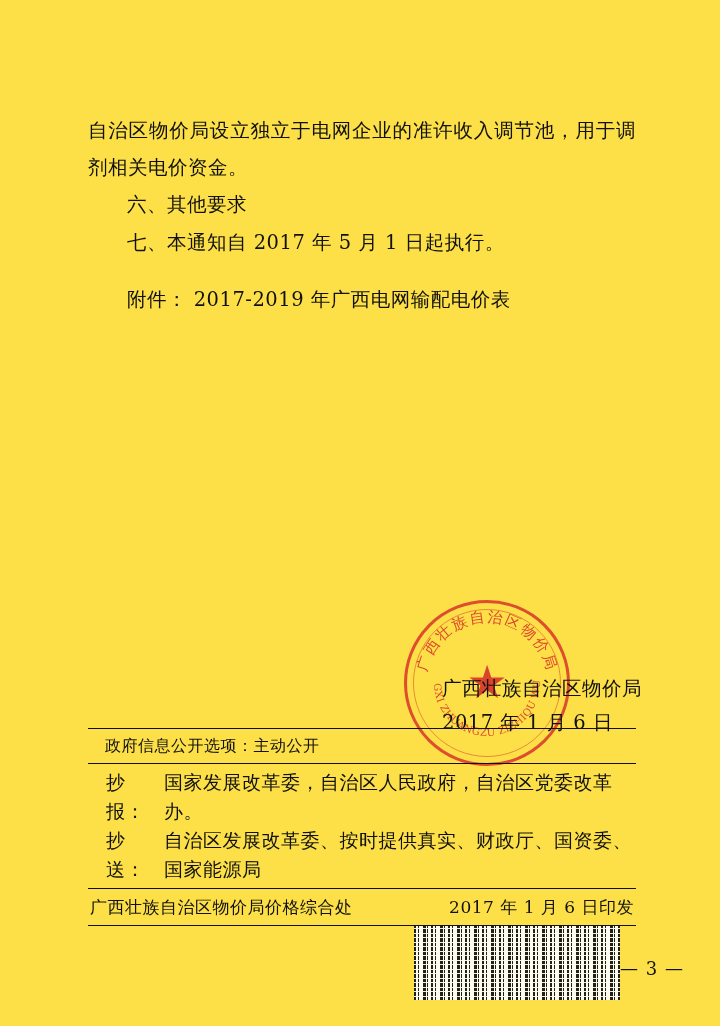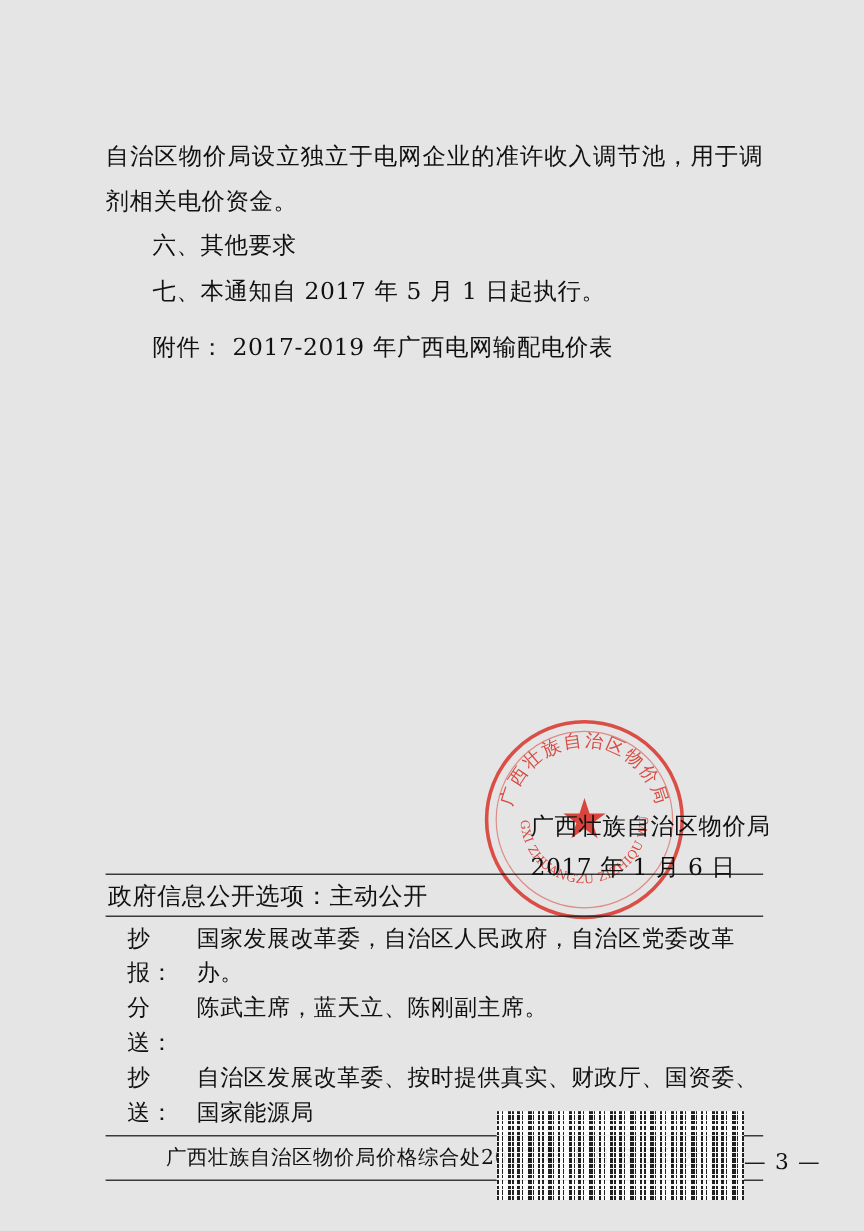--- a/index.html
+++ b/index.html
@@ -11,21 +11,21 @@
     width: 720px;
     height: 1026px;
     position: relative;
     font-family: "DejaVu Serif", "Liberation Serif", serif;
     color: #111111;
     overflow: hidden;
   }
   .page {
     position: absolute;
     inset: 0;
-    background: #e5e5e5;
+    background: #fde047;
   }
   .doc-body {
     position: absolute;
     left: 88px;
     top: 112px;
     width: 548px;
   }
   .para {
     font-size: 19.5px;
     line-height: 37px;
@@ -38,21 +38,20 @@
     text-indent: 2em;
   }
   .gap-top {
     margin-top: 1px;
   }
   .attach {
     font-size: 19.5px;
     line-height: 37px;
     letter-spacing: 0.5px;
     text-indent: 2em;
-    margin-top: 10px;
   }
   
   .sign-block {
     position: absolute;
     right: 78px;
     top: 672px;
     text-align: left;
     font-size: 19.5px;
     line-height: 34px;
     letter-spacing: 0.5px;
@@ -112,24 +111,25 @@
     border: 0;
     border-top: 1.6px solid #111;
     margin: 0;
   }
   .hr-thin {
     border: 0;
     border-top: 1.1px solid #111;
     margin: 0;
   }
   .disclose {
-    font-size: 20px;
+    font-size: 16px;
     line-height: 30px;
     padding: 2px 0 2px 2px;
     letter-spacing: 0.5px;
+    margin-left: 15px;
   }
   .dist-rows {
     padding: 4px 0 4px 0;
   }
   .dist-row {
     display: flex;
     font-size: 19px;
     line-height: 29px;
     letter-spacing: 0.5px;
     padding-left: 18px;
@@ -141,21 +141,21 @@
   .dist-value {
     flex: 1;
   }
   .dist-value .cont {
     display: block;
     padding-left: 0;
     font-family: Liberation Serif, serif;
   }
   .issue-row {
     display: flex;
-    justify-content: center;
+    justify-content: space-between;
     font-size: 17px;
     line-height: 32px;
     letter-spacing: 0.5px;
     padding: 2px 2px 2px 2px;
   }
   
   .barcode {
     position: absolute;
     left: 414px;
     top: 926px;
@@ -227,26 +227,20 @@
     <div class="disclose">政府信息公开选项：主动公开</div>
     <hr class="hr-thin">
     <div class="dist-rows">
       <div class="dist-row">
         <div class="dist-label">抄报：</div>
         <div class="dist-value">
           <span class="cont">国家发展改革委，自治区人民政府，自治区党委改革办。</span>
         </div>
       </div>
       <div class="dist-row">
-        <div class="dist-label">分送：</div>
-        <div class="dist-value">
-          <span class="cont">陈武主席，蓝天立、陈刚副主席。</span>
-        </div>
-      </div>
-      <div class="dist-row">
         <div class="dist-label">抄送：</div>
         <div class="dist-value">
           <span class="cont">自治区发展改革委、按时提供真实、财政厅、国资委、国家能源局</span>
         </div>
       </div>
     </div>
     <hr class="hr-thin">
     <div class="issue-row">
       <div>广西壮族自治区物价局价格综合处</div>
       <div>2017 年 1 月 6 日印发</div>

